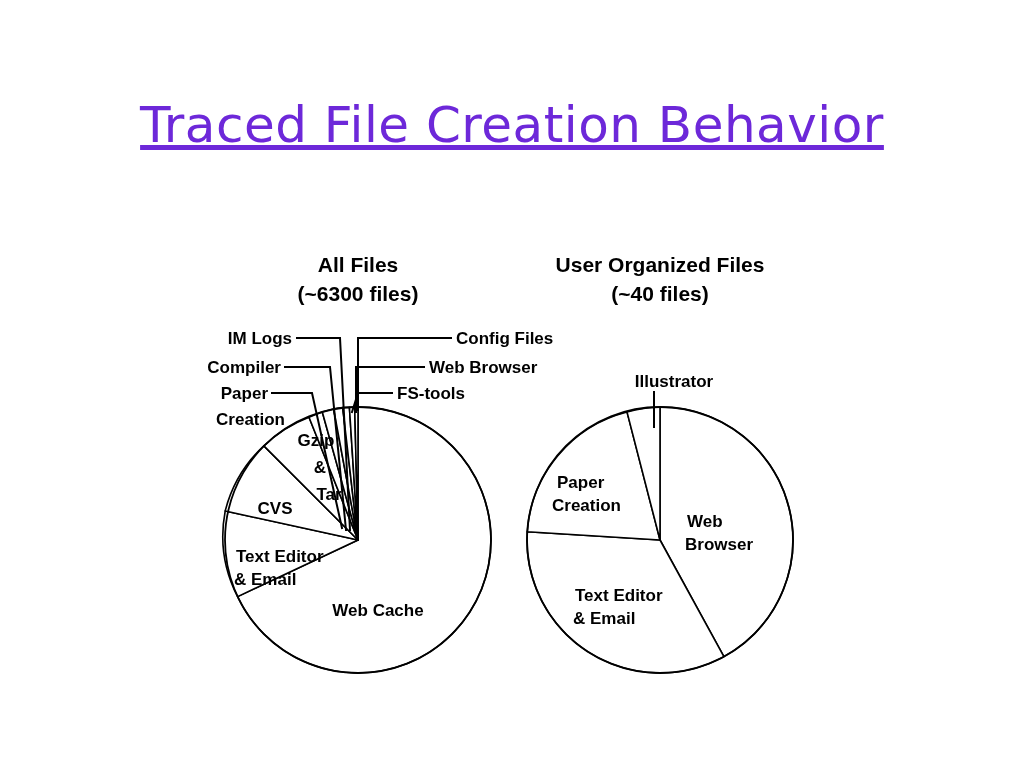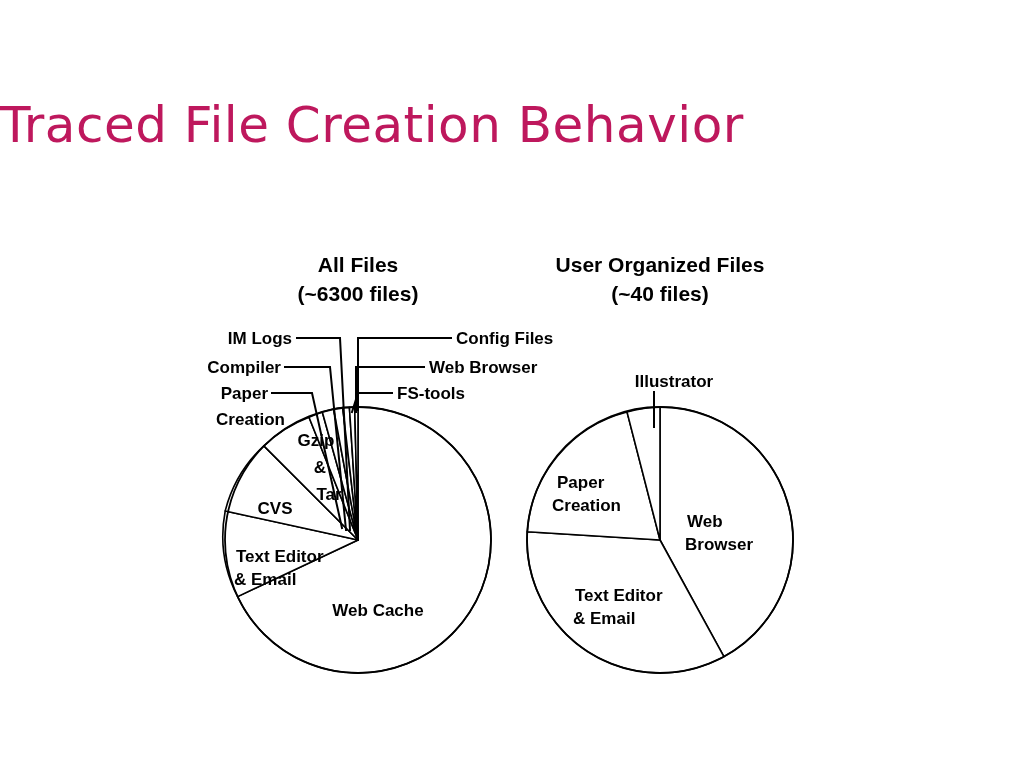--- a/index.html
+++ b/index.html
@@ -14,27 +14,28 @@
     overflow: hidden;
     font-family: "Liberation Sans", sans-serif;
   }
 
   
   #slide-title {
     position: absolute;
     left: 0;
     top: 96px;
     width: 1024px;
-    text-align: left;
+    text-align: center;
     font-family: "DejaVu Sans", sans-serif;
     font-size: 50px;
     font-weight: 400;
     letter-spacing: 0.5px;
-    color: #be185d;
+    color: #6d28d9;
     white-space: nowrap;
+    text-decoration: underline;
   }
 
   
   #figure {
     position: absolute;
     left: 0;
     top: 0;
     width: 1024px;
     height: 768px;
   }

